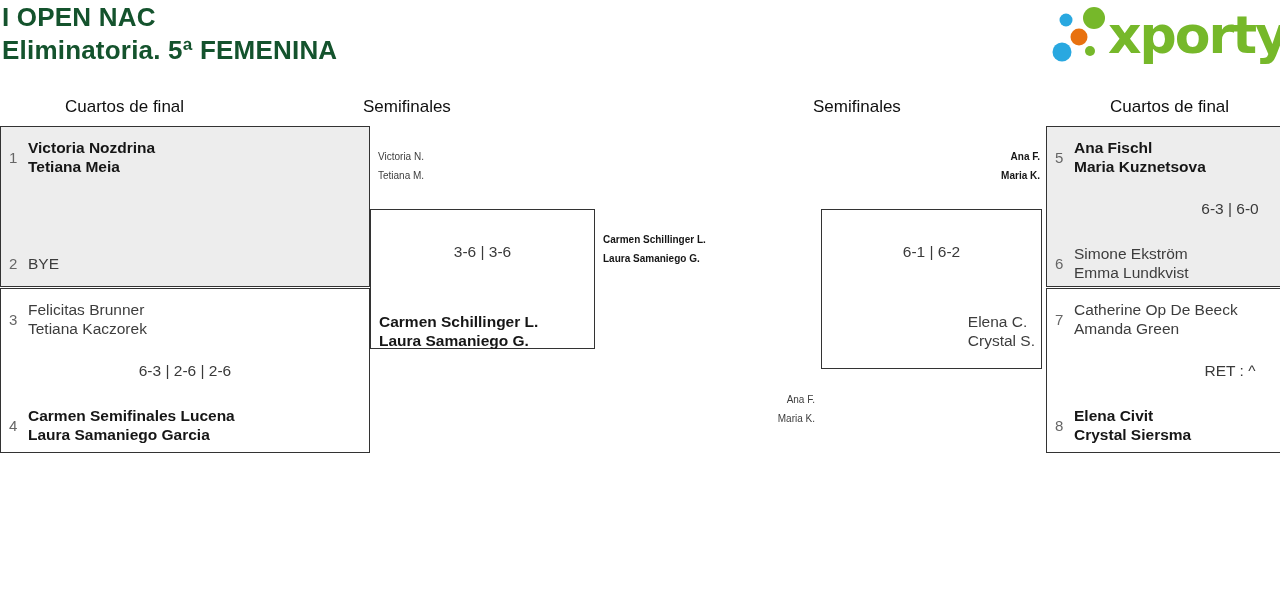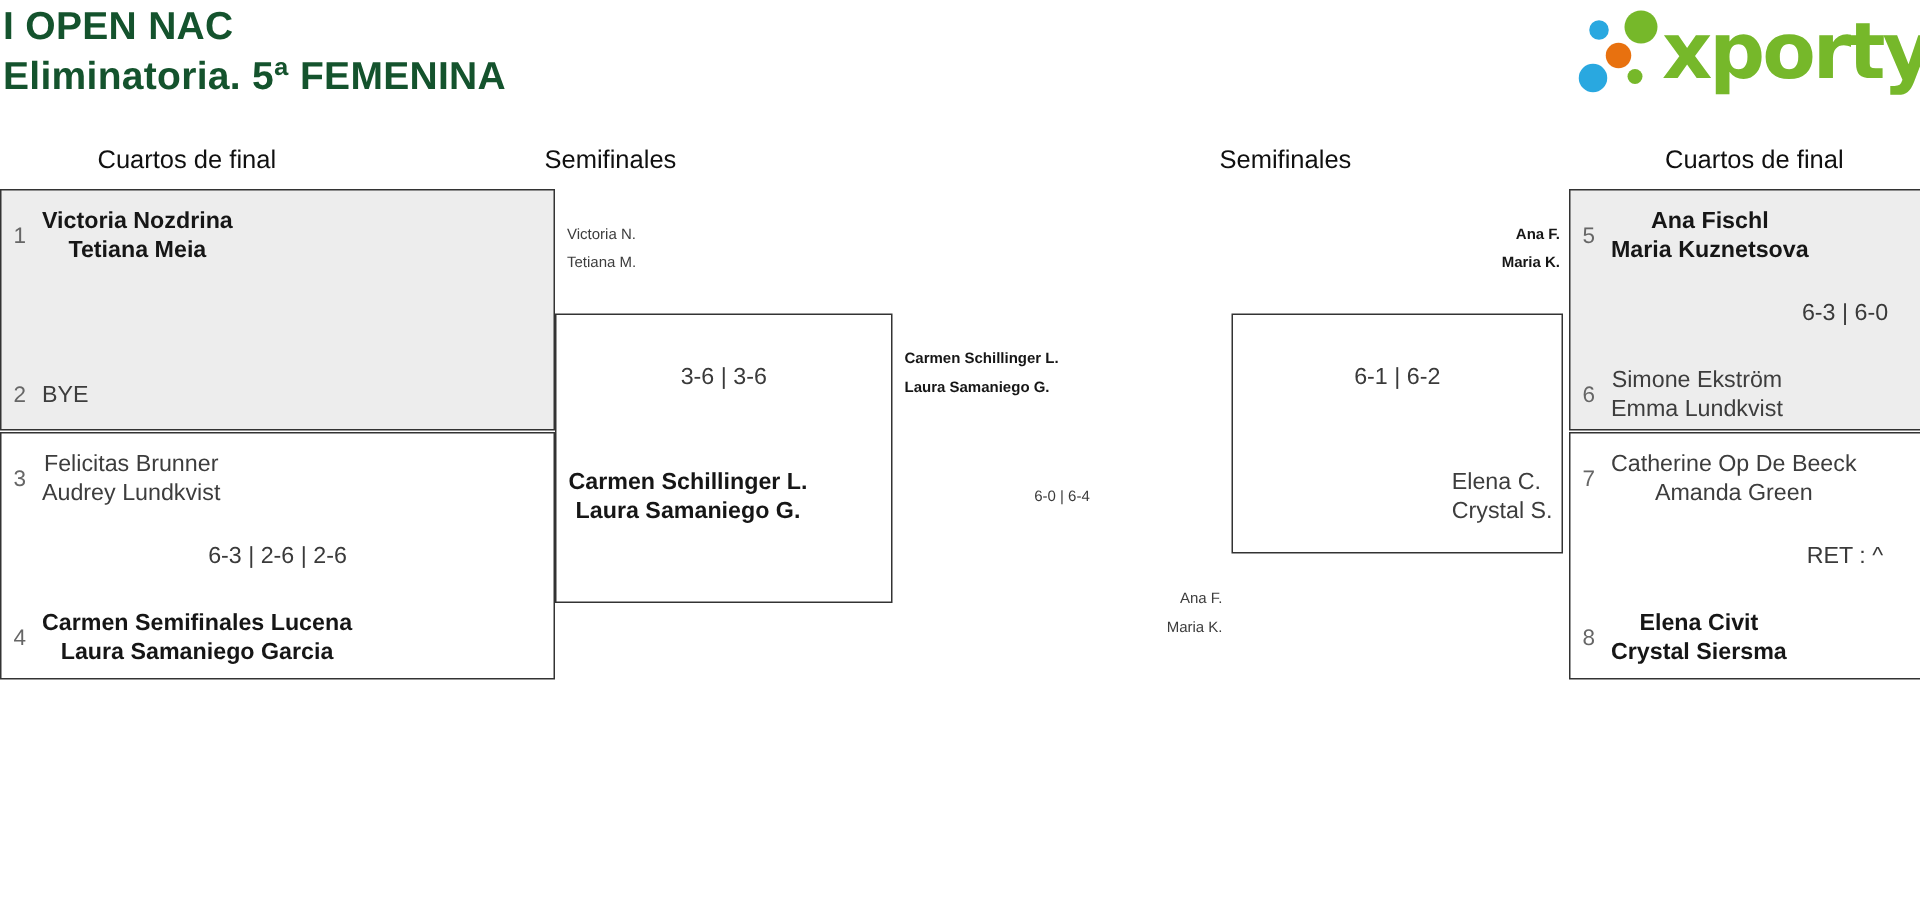--- a/index.html
+++ b/index.html
@@ -18,21 +18,21 @@
   .rh{position:absolute;top:97px;width:240px;text-align:left;font-size:17px;font-weight:500;color:#101010;line-height:20px;}
 
   
   .box{position:absolute;border:1.5px solid #333;background:#fff;box-sizing:border-box;}
   .box.gray{background:#ededed;}
 
   .trow{position:absolute;left:8px;right:8px;display:flex;align-items:center;}
   .t1{top:11px;height:38px;}
   .t2{top:117px;height:38px;}
   .seed{width:19px;flex:none;color:#666;font-size:15px;}
-  .names{font-size:15.5px;line-height:19px;text-align:center;}
+  .names{font-size:15.5px;line-height:19px;}
   .bold{font-weight:700;color:#161616;}
   .reg{font-weight:400;color:#3d3d3d;}
 
   .score{position:absolute;left:0;right:0;text-align:center;font-size:15.5px;line-height:19px;color:#3a3a3a;}
   .qf-score{top:72px;}
   .sf-score{top:32px;}
 
   .sf-team{position:absolute;top:102px;left:8px;}
   .sf-team.right{left:auto;right:6px;text-align:left;}
 
@@ -81,51 +81,50 @@
         <div></div>
       </div>
     </div>
   </div>
 
   <div class="box" style="left:0;top:288px;width:370px;height:165px">
     <div class="trow t1">
       <span class="seed">3</span>
       <div class="names reg">
         <div>Felicitas Brunner</div>
-        <div>Audrey Lundkvist</div>
+        <div>Tetiana Kaczorek</div>
       </div>
     </div>
     <div class="score qf-score">6-3 | 2-6 | 2-6</div>
     <div class="trow t2">
       <span class="seed">4</span>
       <div class="names bold">
         <div>Carmen Semifinales Lucena</div>
         <div>Laura Samaniego Garcia</div>
       </div>
     </div>
   </div>
 
   <div class="ft reg" style="left:378px;top:147px">
     <div>Victoria N.</div>
     <div>Tetiana M.</div>
   </div>
 
-  <div class="box" style="left:370px;top:209px;width:225px;height:193px">
+  <div class="box" style="left:370px;top:209px;width:225px;height:140px">
     <div class="score sf-score">3-6 | 3-6</div>
     <div class="sf-team names bold">
       <div>Carmen Schillinger L.</div>
       <div>Laura Samaniego G.</div>
     </div>
   </div>
 
   <div class="ft bold" style="left:603px;top:230px">
     <div>Carmen Schillinger L.</div>
     <div>Laura Samaniego G.</div>
   </div>
-  <div class="ft" style="left:608px;top:322px;width:200px;text-align:center;color:#3a3a3a">6-0 | 6-4</div>
   <div class="ft reg" style="left:615px;top:390px;width:200px;text-align:right">
     <div>Ana F.</div>
     <div>Maria K.</div>
   </div>
 
   <div class="ft bold" style="left:821px;top:147px;width:219px;text-align:right">
     <div>Ana F.</div>
     <div>Maria K.</div>
   </div>
 

